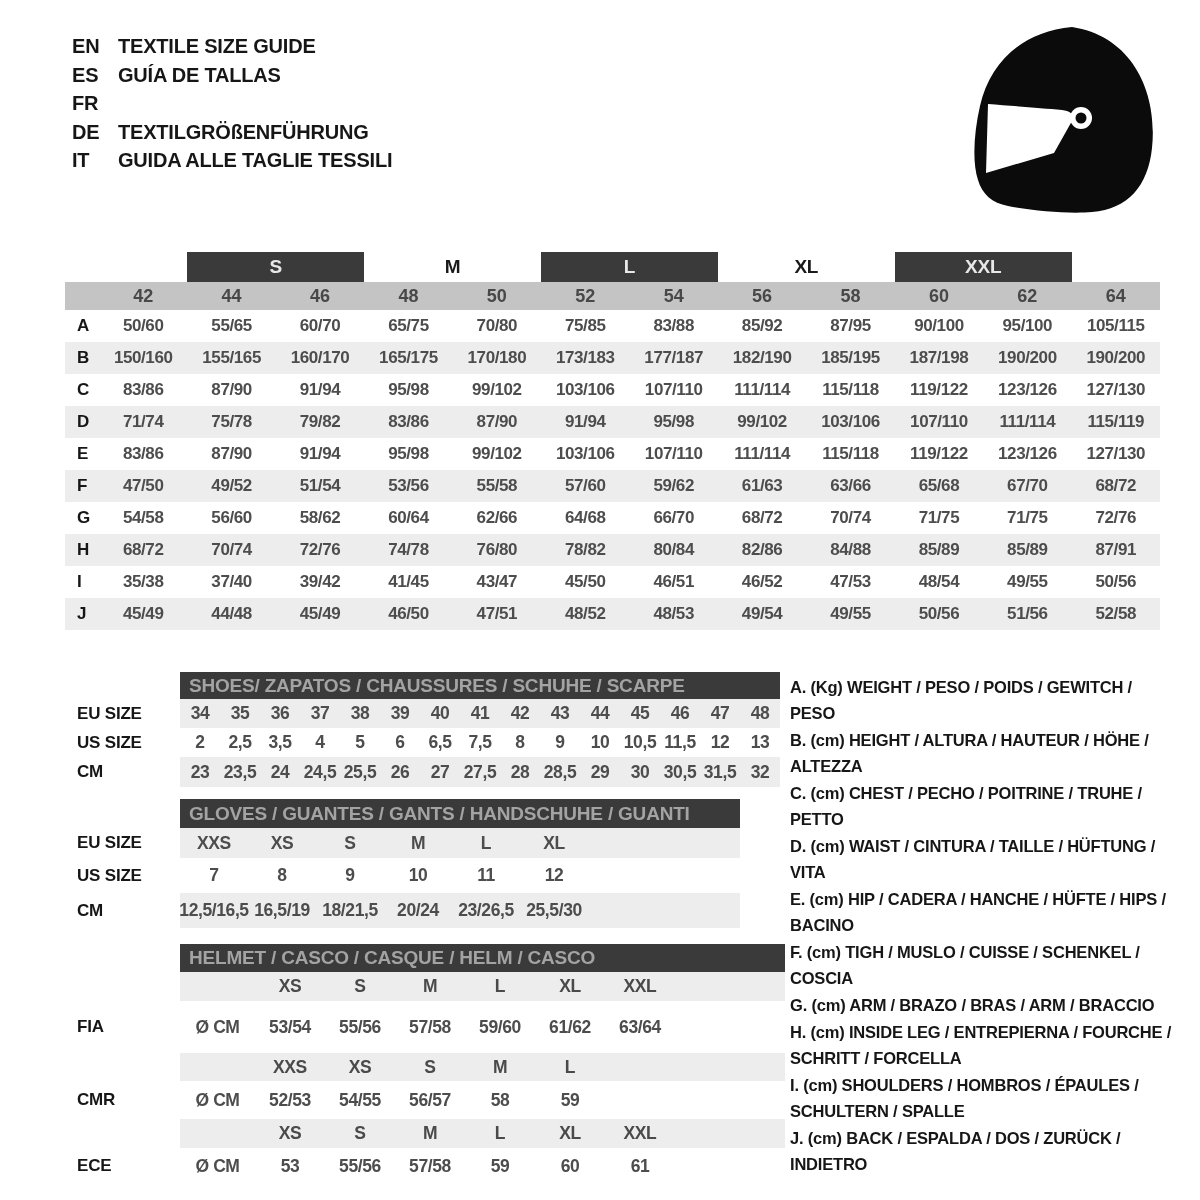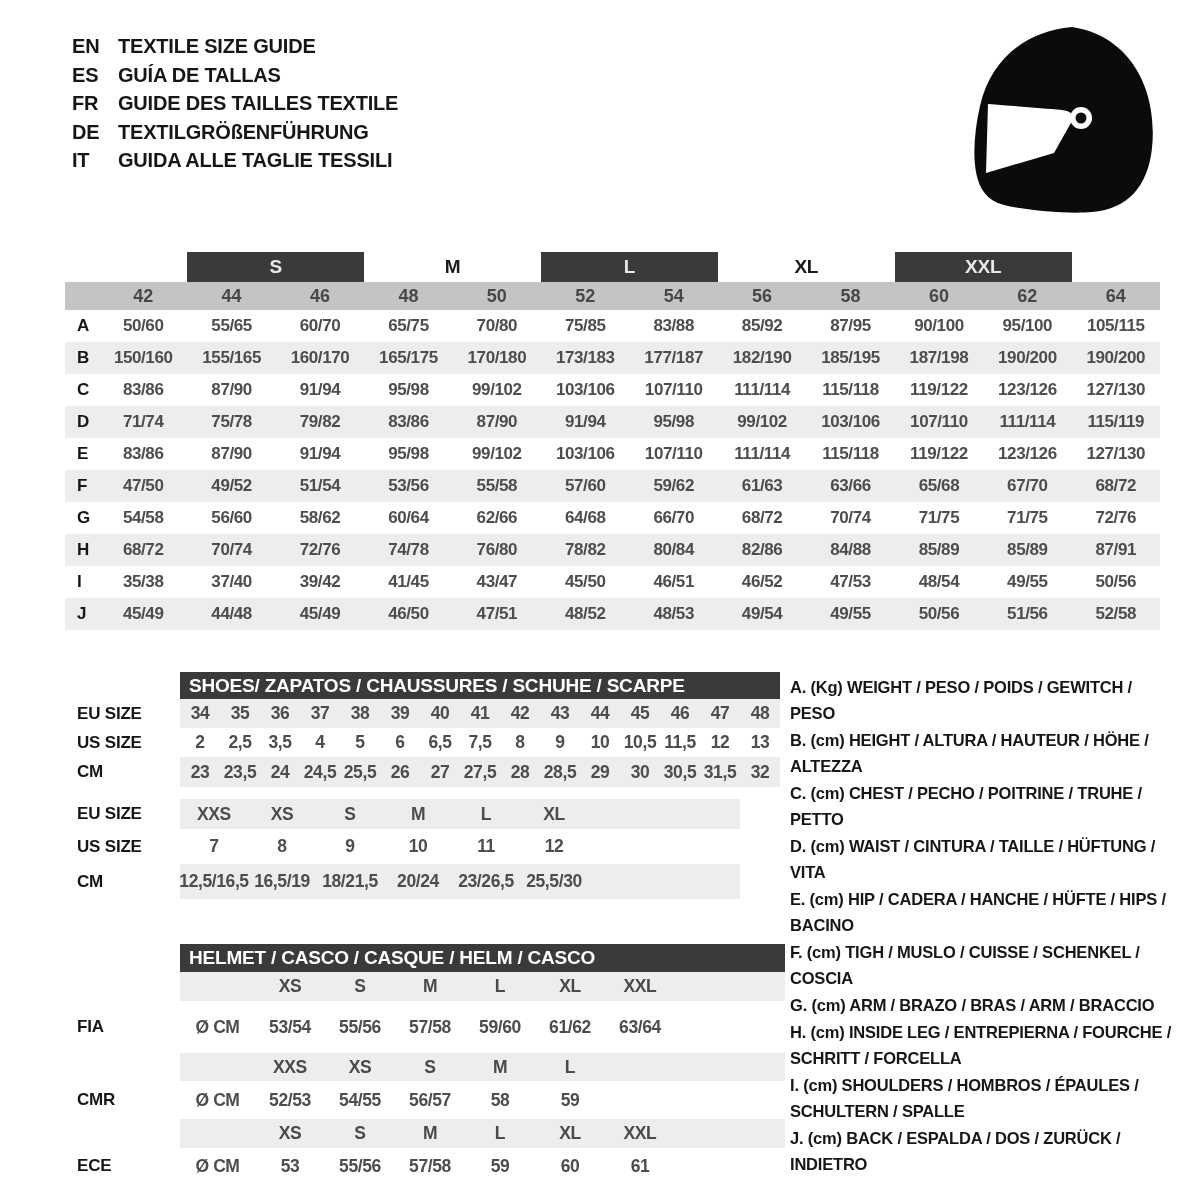--- a/index.html
+++ b/index.html
@@ -31,21 +31,21 @@
         letter-spacing:-0.4px;white-space:nowrap;}
 
   
   .section{position:absolute;left:65px;}
   #shoes{top:672px;width:715px;}
   #gloves{top:799px;width:675px;}
   #helmetTable{top:944px;width:720px;}
   .tr{display:grid;grid-template-columns:115px 1fr;}
   .gut{display:flex;align-items:center;font-size:17px;color:var(--black);padding-left:12px;
        letter-spacing:-0.2px;white-space:nowrap;}
-  .titlebar{background:var(--dark);color:#ffffff;display:flex;align-items:center;font-size:19px;
+  .titlebar{background:var(--dark);color:#a3a3a3;display:flex;align-items:center;font-size:19px;
             padding-left:9px;letter-spacing:-0.2px;white-space:nowrap;}
   .vals{display:grid;}
   .vals.shoes{grid-template-columns:repeat(15,1fr);}
   .vals.gloves{grid-template-columns:repeat(6,68px) 1fr;}
   .vals.helm{grid-template-columns:75px repeat(6,70px) 1fr;}
   .vals.bg{background:var(--light);}
   .vcell{display:flex;align-items:center;justify-content:center;font-size:17.5px;color:var(--gray);
          letter-spacing:-0.4px;white-space:nowrap;}
   .vcell.hdr{color:#4a4a4a;}
 
@@ -62,21 +62,20 @@
       <div class="lang-row">
         <div class="lang-code">EN</div>
         <div class="lang-label">TEXTILE SIZE GUIDE</div>
       </div>
       <div class="lang-row">
         <div class="lang-code">ES</div>
         <div class="lang-label">GUÍA DE TALLAS</div>
       </div>
       <div class="lang-row">
         <div class="lang-code">FR</div>
-        <div class="lang-label">GUIDE DES TAILLES TEXTILE</div>
       </div>
       <div class="lang-row">
         <div class="lang-code">DE</div>
         <div class="lang-label">TEXTILGRÖßENFÜHRUNG</div>
       </div>
       <div class="lang-row">
         <div class="lang-code">IT</div>
         <div class="lang-label">GUIDA ALLE TAGLIE TESSILI</div>
       </div>
     </div>
@@ -328,20 +327,24 @@
           <div class="vcell">28,5</div>
           <div class="vcell">29</div>
           <div class="vcell">30</div>
           <div class="vcell">30,5</div>
           <div class="vcell">31,5</div>
           <div class="vcell">32</div>
         </div>
       </div>
     </div>
   <div class="section" id="gloves">
+      <div class="tr">
+        <div class="gut"></div>
+        <div class="titlebar" style="height: 29px;">GLOVES / GUANTES / GANTS / HANDSCHUHE / GUANTI</div>
+      </div>
       <div class="tr" style="height: 30px;">
         <div class="gut">EU SIZE</div>
         <div class="vals gloves bg">
           <div class="vcell">XXS</div>
           <div class="vcell">XS</div>
           <div class="vcell">S</div>
           <div class="vcell">M</div>
           <div class="vcell">L</div>
           <div class="vcell">XL</div>
         </div>

